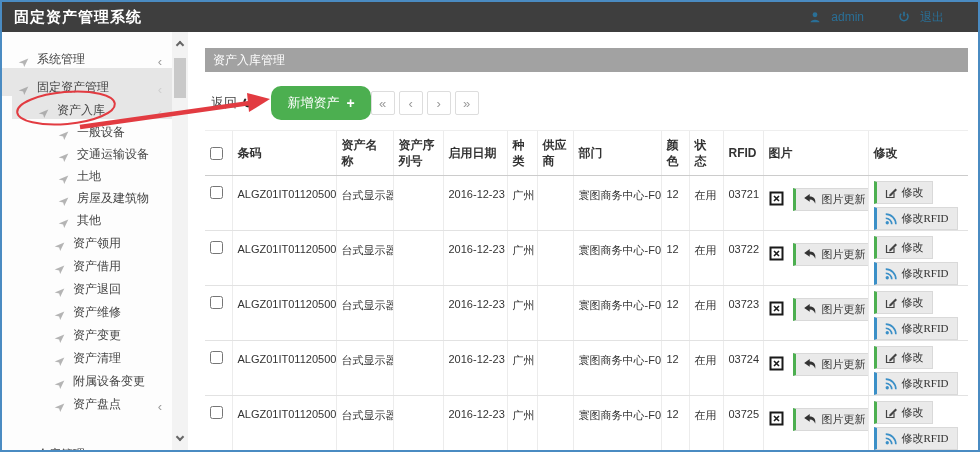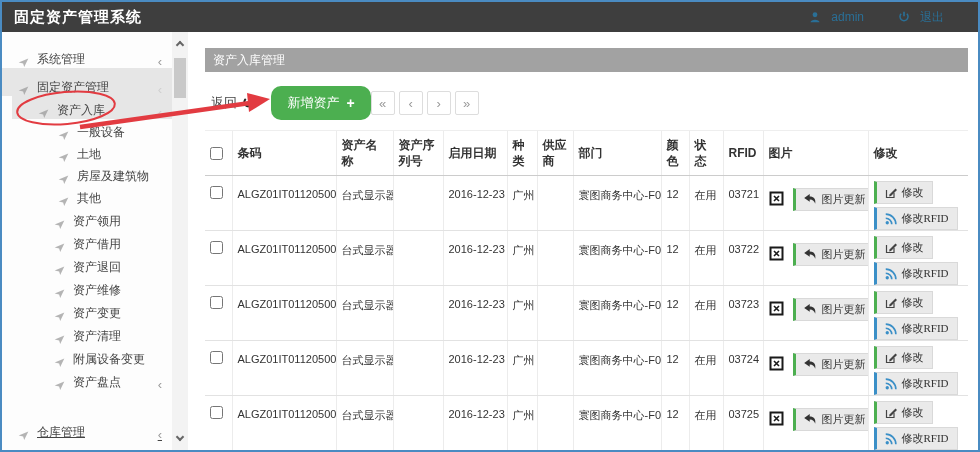--- a/index.html
+++ b/index.html
@@ -150,20 +150,26 @@
               <polygon points="15,2 1,8 7.5,9.5 9,14.5" fill="#9c9c9c"></polygon>
             </svg>
             <span class="lbl">资产入库</span>
             <span class="chev faint">‹</span>
           </div>
           <div class="side-item lvl3">
             <svg viewBox="0 0 16 16" class="nav-ic">
               <polygon points="15,2 1,8 7.5,9.5 9,14.5" fill="#9c9c9c"></polygon>
             </svg>
             <span class="lbl">一般设备</span>
+          </div>
+          <div class="side-item lvl3">
+            <svg viewBox="0 0 16 16" class="nav-ic">
+              <polygon points="15,2 1,8 7.5,9.5 9,14.5" fill="#9c9c9c"></polygon>
+            </svg>
+            <span class="lbl">交通运输设备</span>
           </div>
           <div class="side-item lvl3">
             <svg viewBox="0 0 16 16" class="nav-ic">
               <polygon points="15,2 1,8 7.5,9.5 9,14.5" fill="#9c9c9c"></polygon>
             </svg>
             <span class="lbl">土地</span>
           </div>
           <div class="side-item lvl3">
             <svg viewBox="0 0 16 16" class="nav-ic">
               <polygon points="15,2 1,8 7.5,9.5 9,14.5" fill="#9c9c9c"></polygon>

